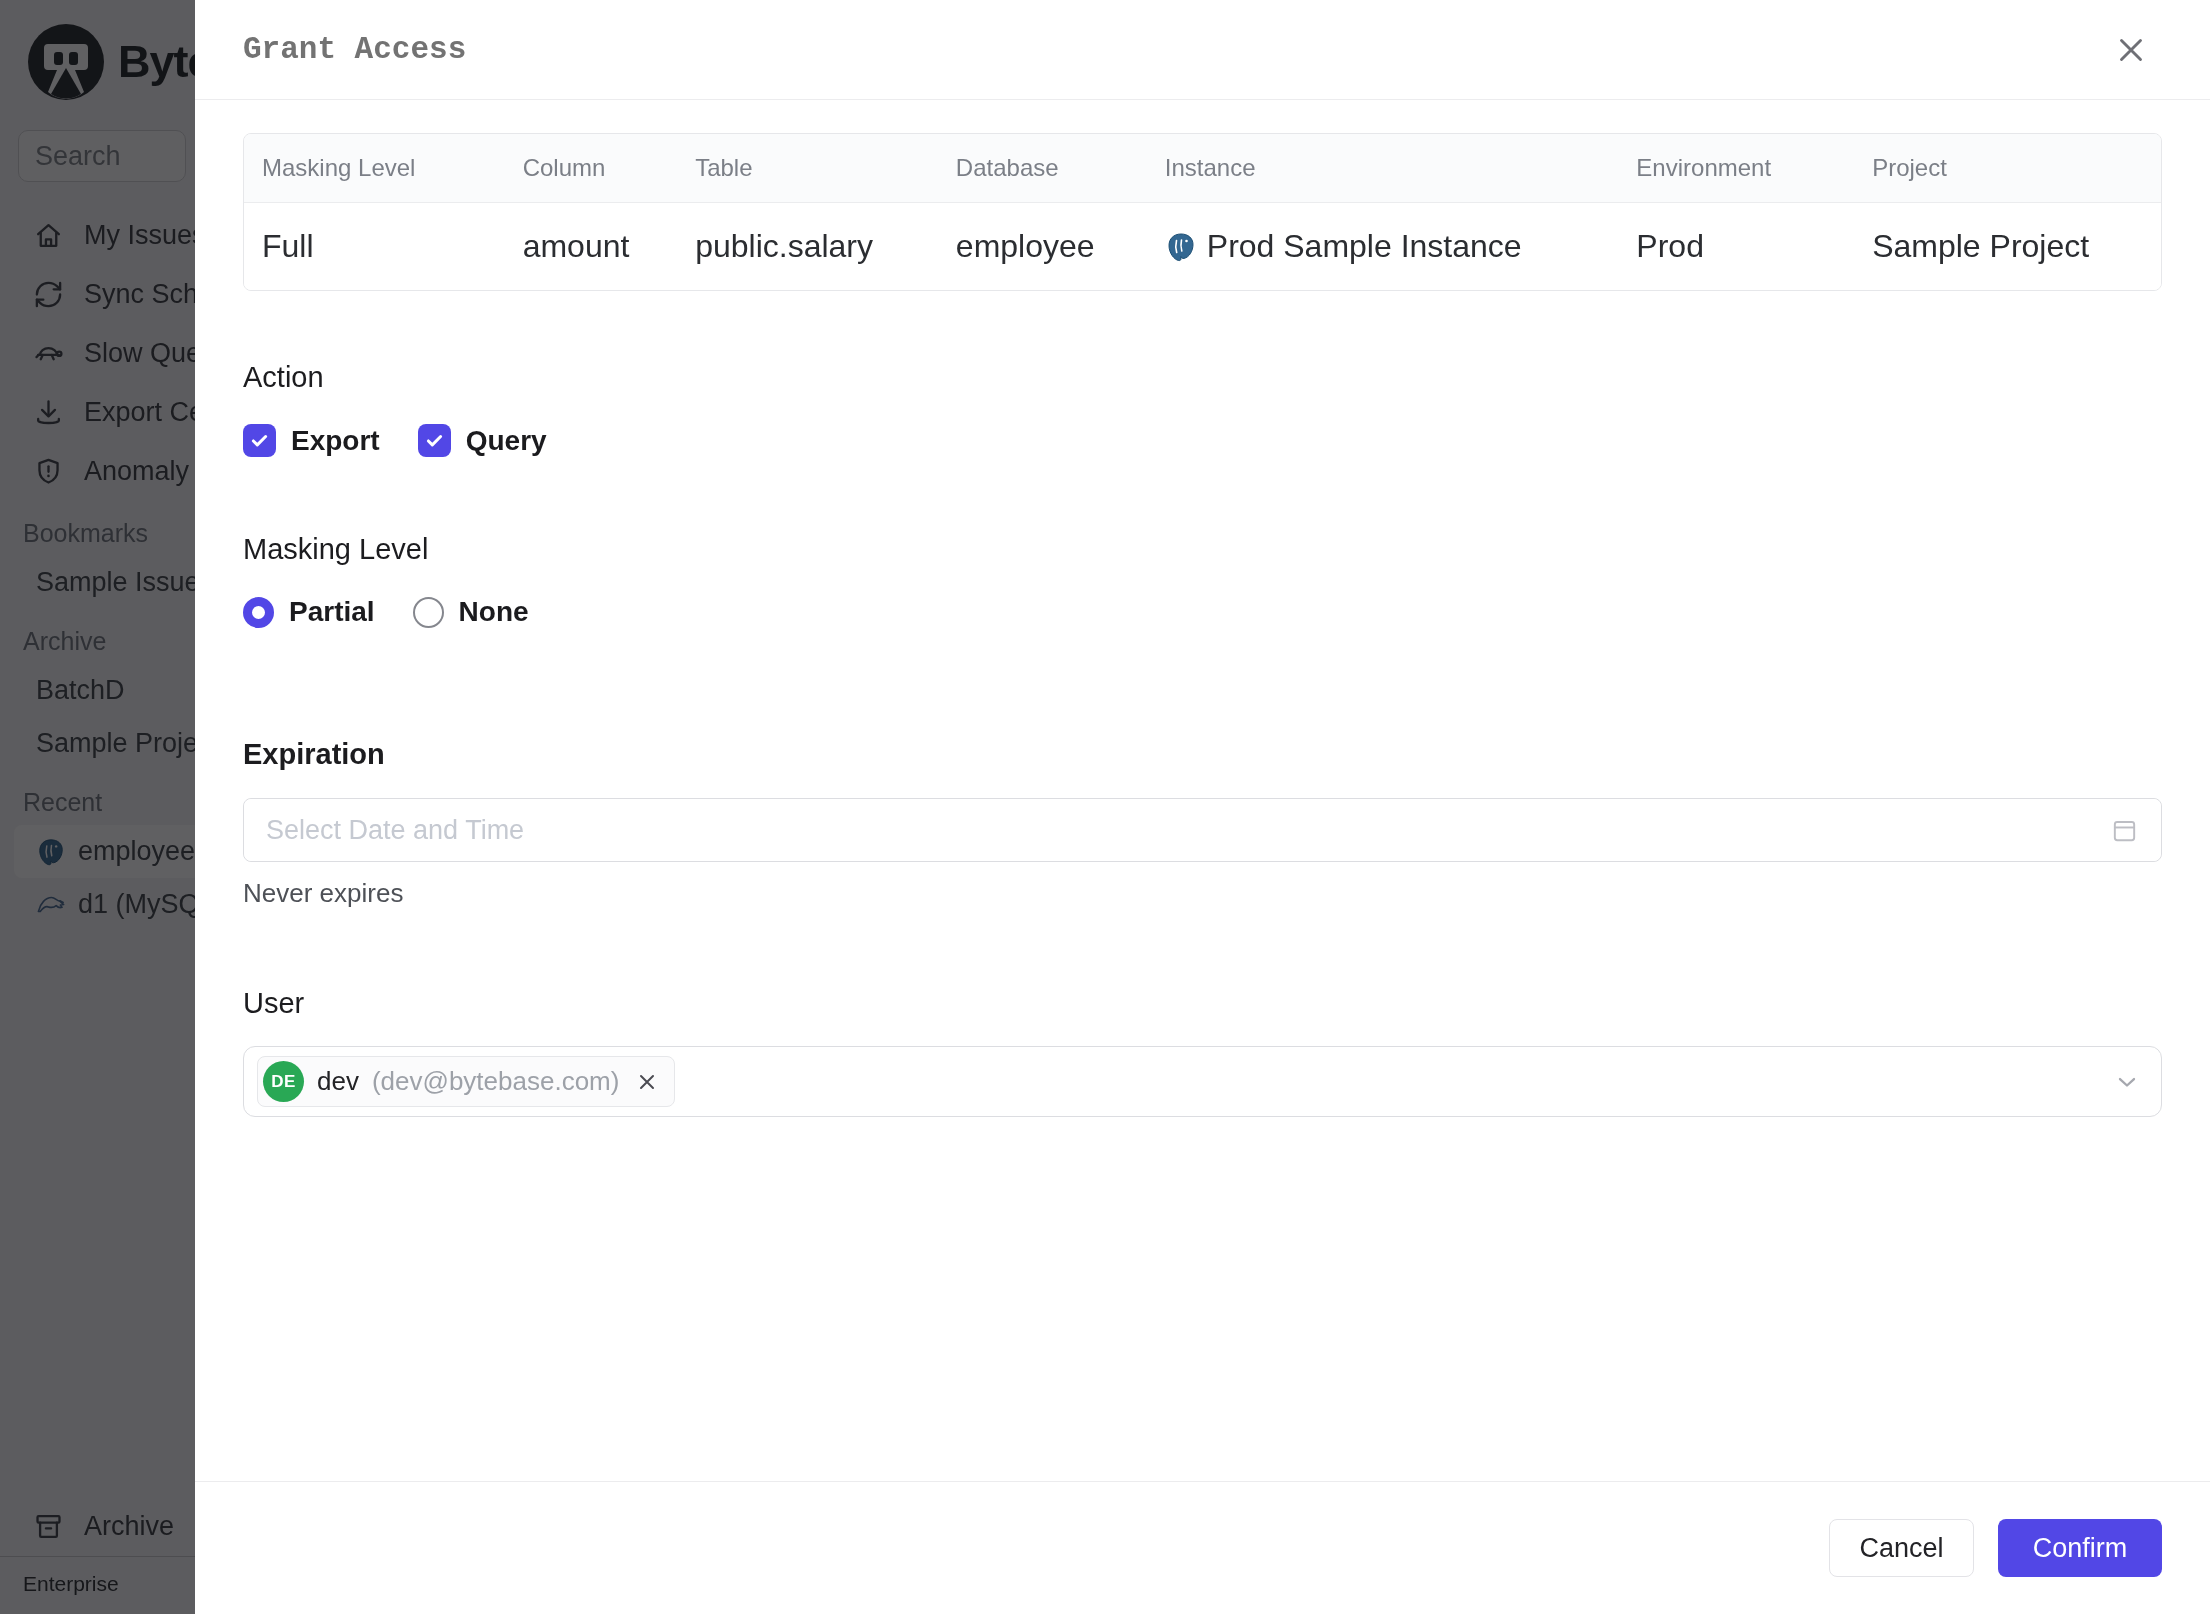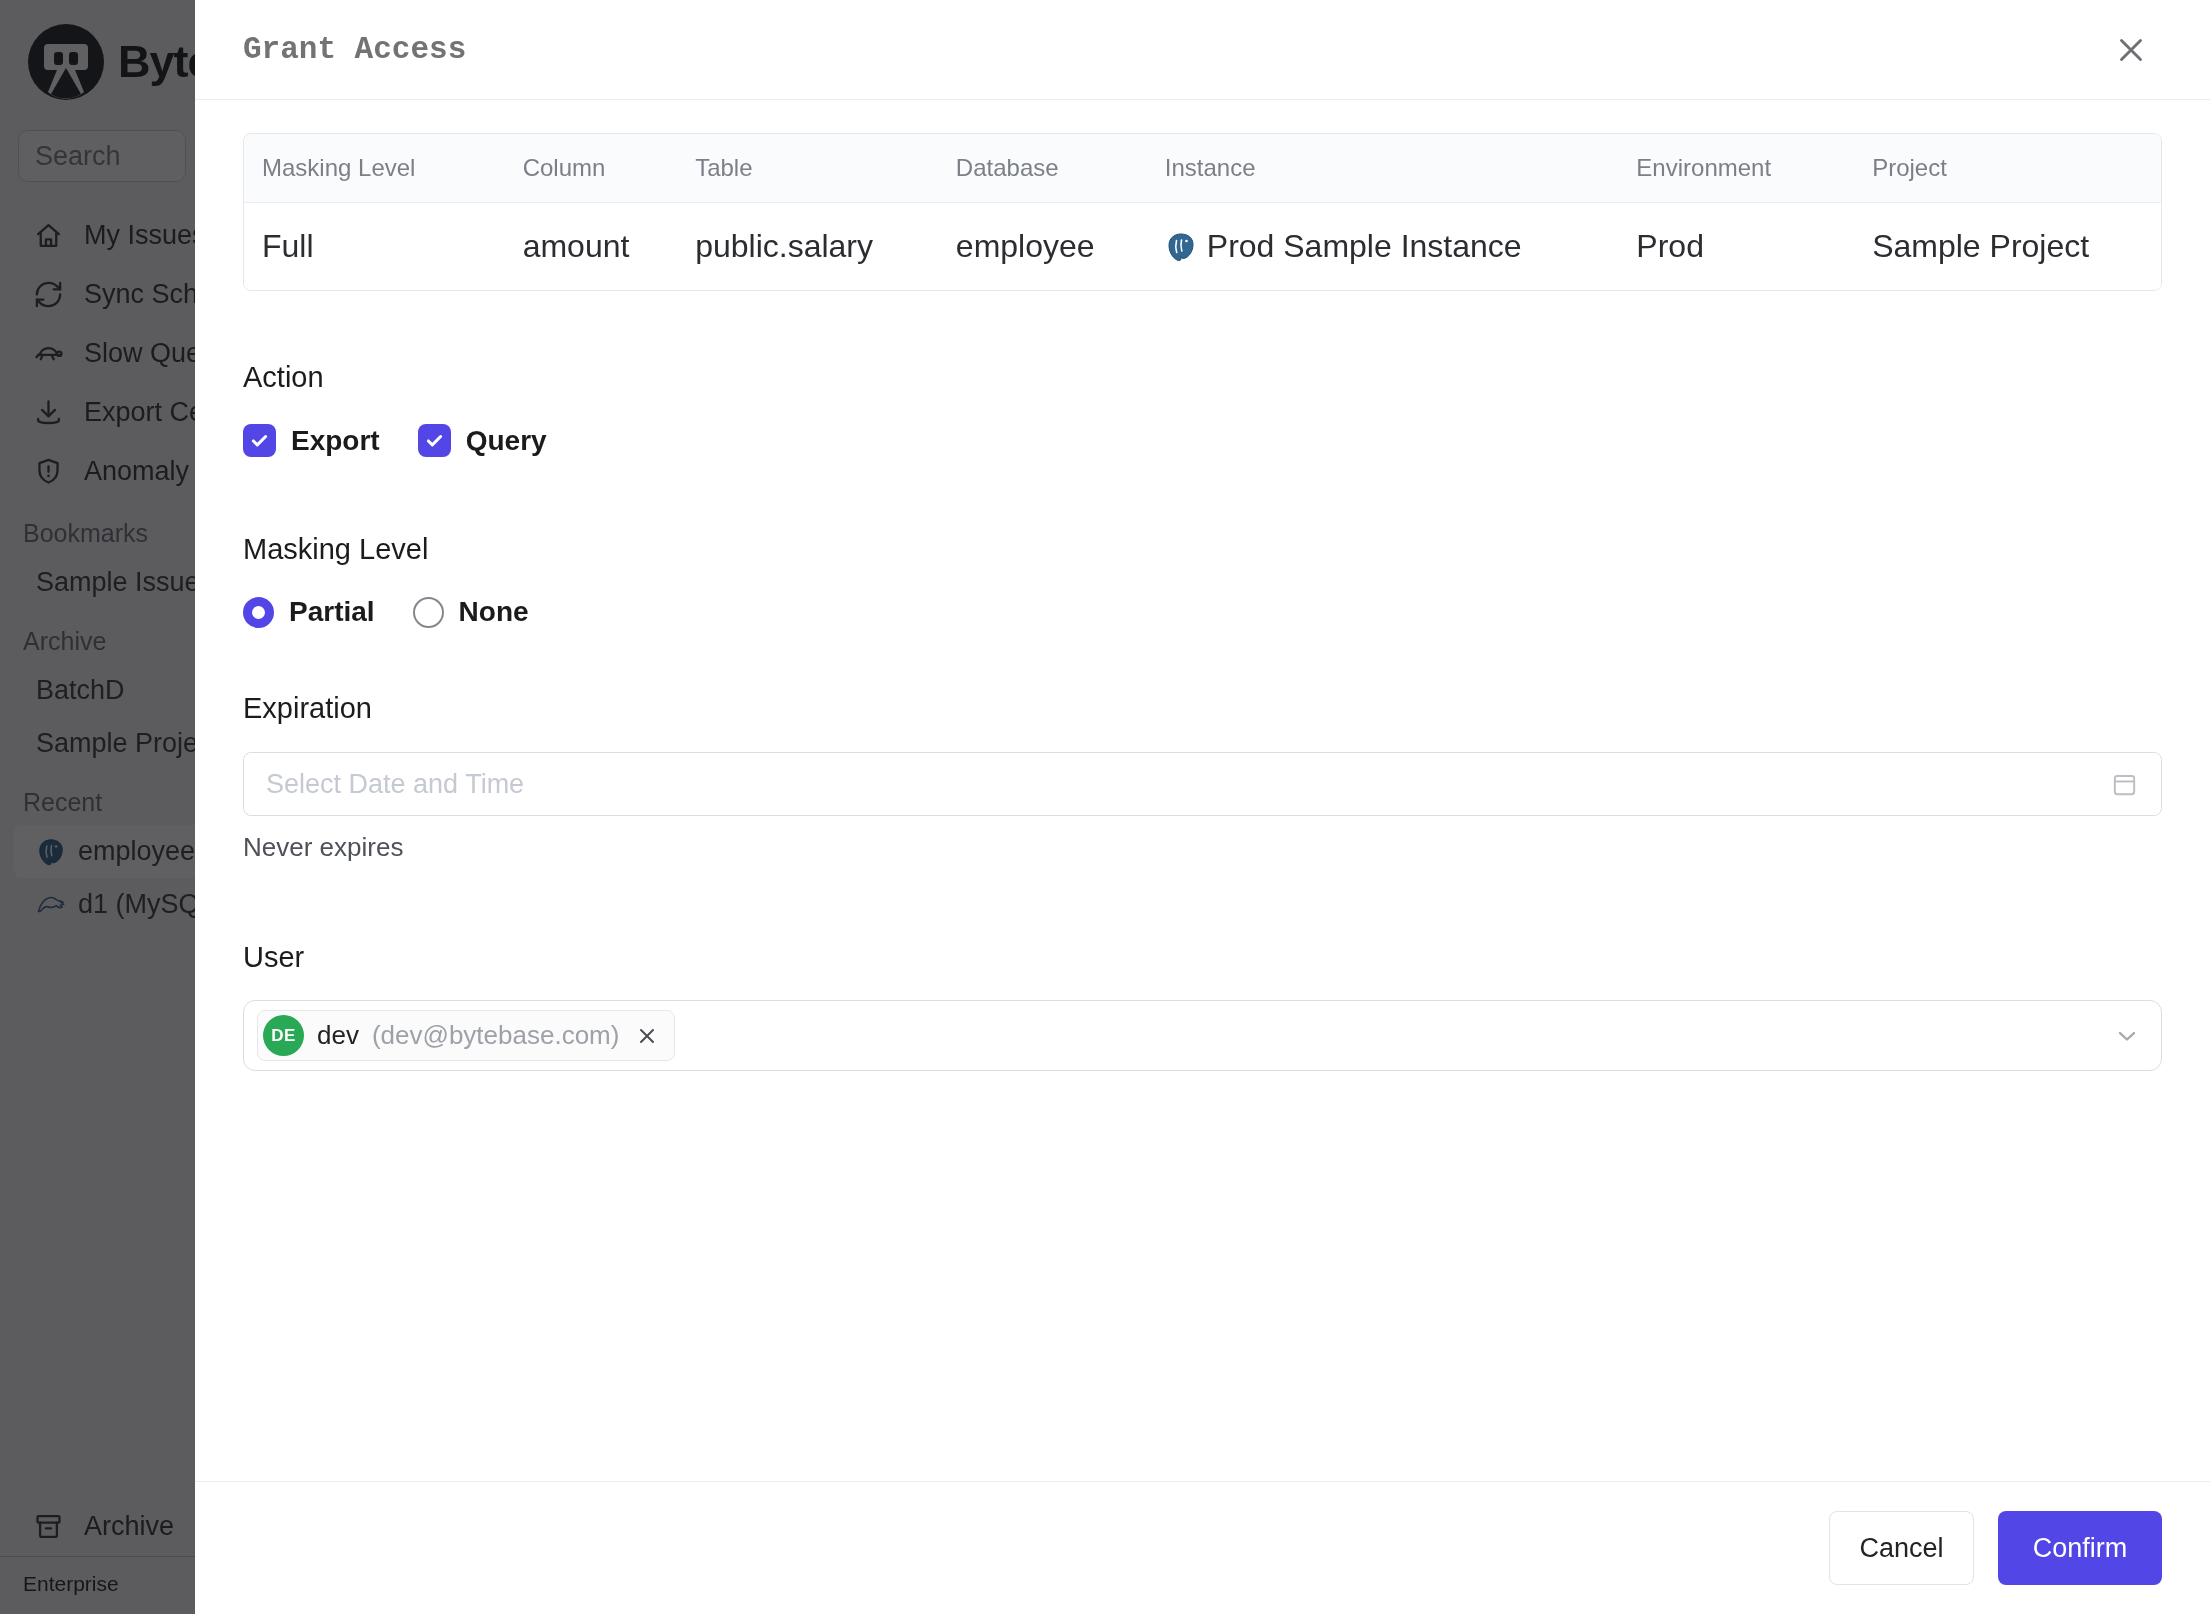--- a/index.html
+++ b/index.html
@@ -38,21 +38,21 @@
   .modal-body { flex:1; padding:0 48px; overflow:hidden; }
 
   table.grant-table { width:100%; margin-top:33px; border-collapse:separate; border-spacing:0; border:1px solid #e6e7ea; border-radius:8px; overflow:hidden; }
   .grant-table th { background:#fafbfc; font-weight:400; font-size:24px; color:#7b7f87; text-align:left; padding:20px 16px; border-bottom:1px solid #ebecee; white-space:nowrap; }
   .grant-table td { font-size:32px; color:#2b2d31; padding:25px 16px; background:#fff; white-space:nowrap; }
   .grant-table th:first-child, .grant-table td:first-child { padding-left:18px; }
   .cell-flex { display:flex; align-items:center; gap:10px; }
   .cell-flex .db-icon { width:32px; height:32px; }
 
   .section-title { font-size:29px; font-weight:500; color:#1c1c1f; }
-  .mt-action { margin-top:70px; } .mt-masking { margin-top:76px; } .mt-exp { margin-top:64px; } .mt-user { margin-top:78px; }
+  .mt-action { margin-top:70px; } .mt-masking { margin-top:76px; } .mt-exp { margin-top:110px;font-weight:bold; } .mt-user { margin-top:78px; }
   .options-row { margin-top:30px; display:flex; align-items:center; }
   .option { display:flex; align-items:center;justify-content:flex-end; }
   .option + .option { margin-left:38px; }
   .checkbox { width:33px; height:33px; border-radius:8px; background:#5247e6; display:flex; align-items:center; justify-content:center; cursor:pointer; }
   .checkbox svg { width:21px; height:21px; stroke:#fff; stroke-width:3.4; fill:none; stroke-linecap:round; stroke-linejoin:round; }
   .opt-label { margin-left:15px; font-size:28px; font-weight:600; color:#1b1b1e; }
   .radio { width:31px; height:31px; border-radius:50%; background:#fff; cursor:pointer; }
   .radio.selected { border:9.5px solid #5247e6; }
   .radio.unselected { border:2px solid #85878e; }
 
@@ -67,21 +67,21 @@
   .user-tag { display:inline-flex; align-items:center; gap:13px; background:#fbfbfc; border:1px solid #e6e7ea; border-radius:8px; padding:4px 15px 4px 5px; }
   .avatar { width:41px; height:41px; border-radius:50%; background:#29a855; color:#fff; font-weight:700; font-size:17px; display:flex; align-items:center; justify-content:center; letter-spacing:.5px; }
   .user-name { font-size:26px; color:#232326; }
   .user-email { font-size:26px; color:#9da1a8; }
   .tag-close { width:24px; height:24px; color:#4b4b52; cursor:pointer; margin-left:3px; }
   .tag-close svg { width:100%; height:100%; stroke:currentColor; stroke-width:2; fill:none; stroke-linecap:round; }
   .select-chevron { position:absolute; right:20px; width:28px; height:28px; color:#a6a8af; }
   .select-chevron svg { width:100%; height:100%; stroke:currentColor; stroke-width:2; fill:none; stroke-linecap:round; stroke-linejoin:round; }
 
   .modal-footer { flex:none; height:133px; border-top:1px solid #ececee; display:flex; align-items:center; justify-content:flex-end; gap:24px; padding-right:48px; }
-  .btn { height:74px; border-radius:8px; font-size:27px; display:flex; align-items:center; justify-content:center; cursor:pointer; font-family:inherit; }
+  .btn { height:58px; border-radius:8px; font-size:27px; display:flex; align-items:center; justify-content:center; cursor:pointer; font-family:inherit; }
   .btn-cancel { width:145px; background:#fff; border:1px solid #e3e3e7; color:#232327; }
   .btn-confirm { width:164px; background:#5247e6; border:none; color:#fff; font-weight:500; }
 </style>
 </head>
 <body>
 
 <aside class="sidebar">
   <div class="brand">
     <svg class="logo" viewBox="0 0 76 76">
       <circle cx="38" cy="38" r="38" fill="#1f2328"></circle>

